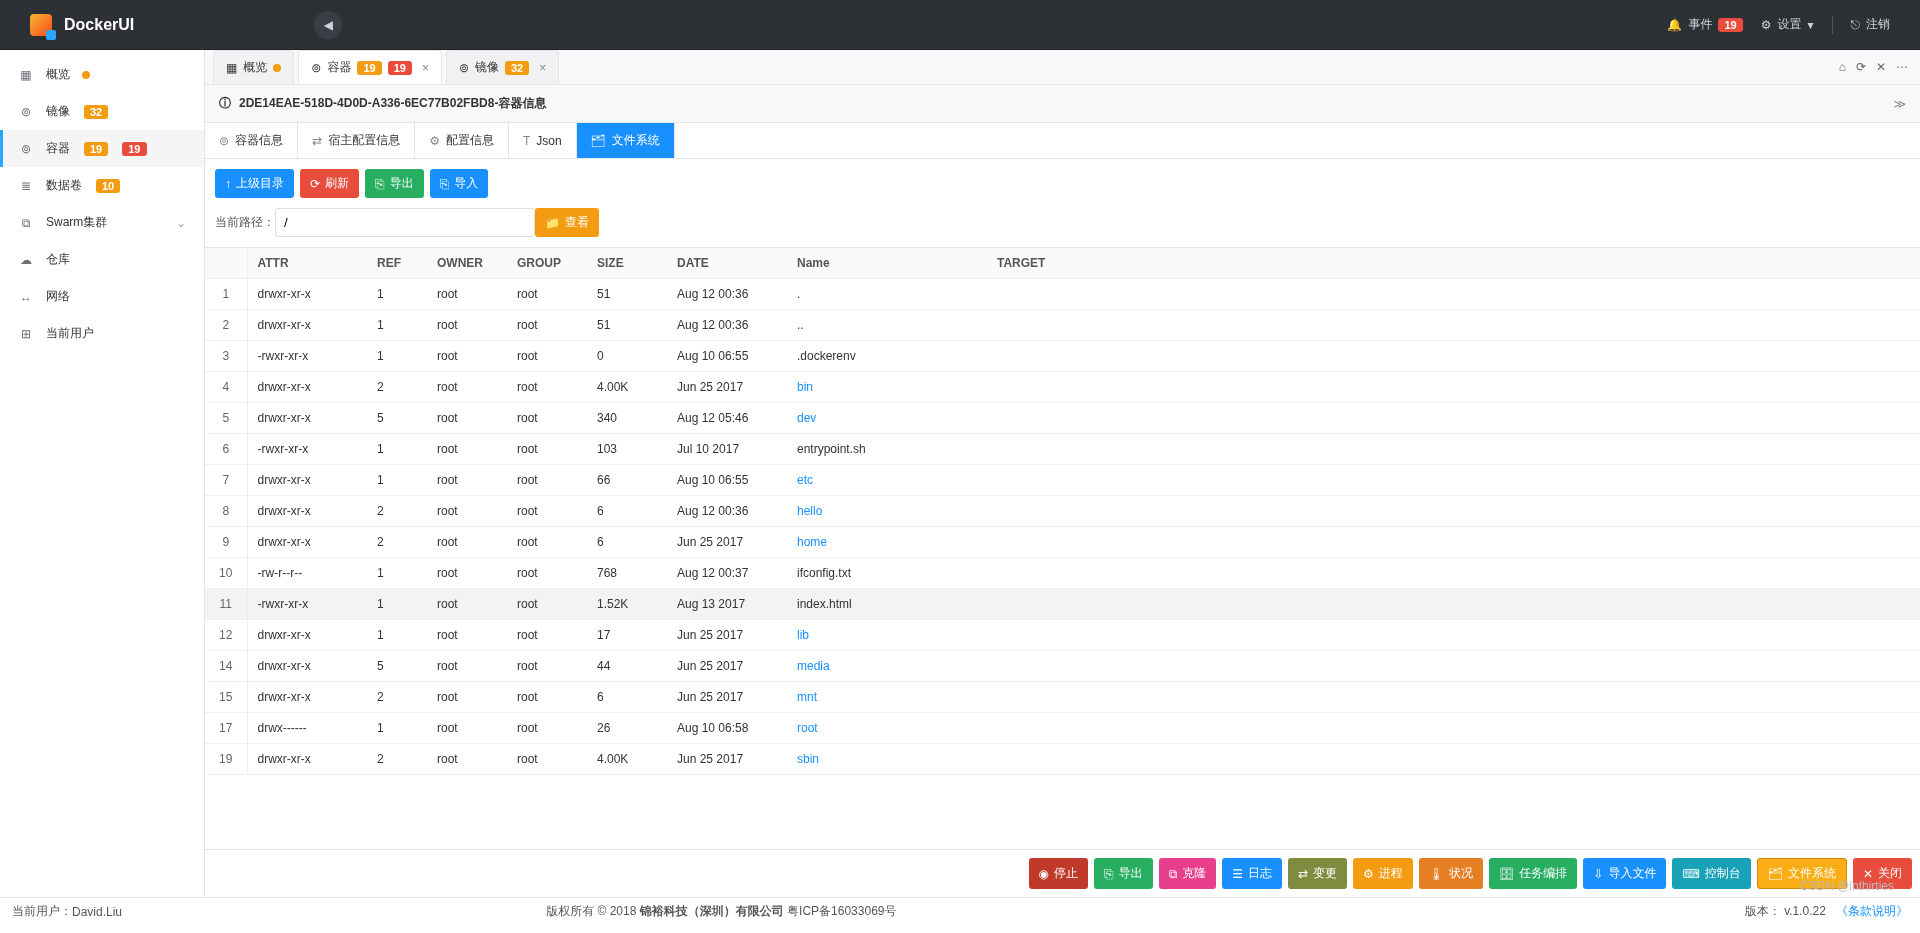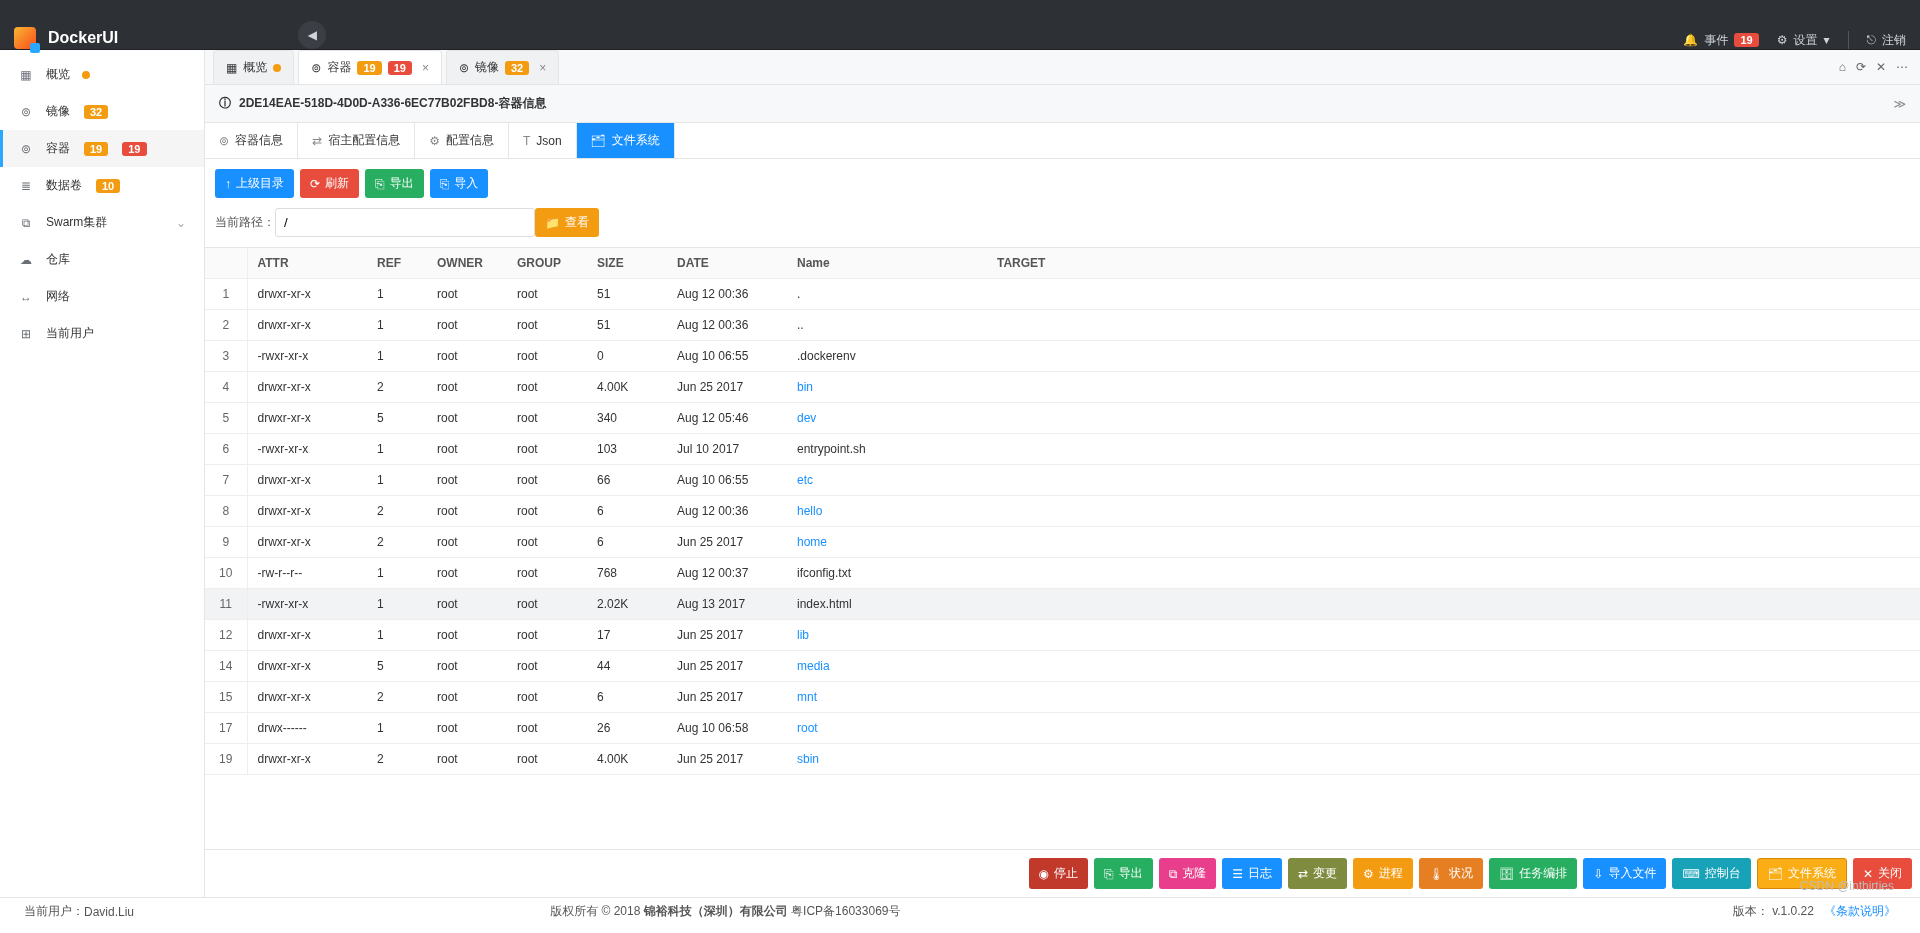--- a/index.html
+++ b/index.html
@@ -1,19 +1,19 @@
 <!DOCTYPE html>
 <html><head>
   <meta charset="utf-8">
   <style>
     * { box-sizing: border-box; margin: 0; padding: 0; }
     body { font-family: "Helvetica Neue", Arial, sans-serif; font-size: 12px; color: #333; background: #fff; overflow-x: hidden; }
 
     
-    .topbar { background: #2d3035; color: #fff; height: 50px; display: flex; align-items: flex-end; padding: 0 14px; border-bottom: 1px solid #1f2124; }
+    .topbar { background: #2d3035; color: #fff; height: 50px; display: flex; align-items: center; padding: 0 30px; border-bottom: 1px solid #1f2124; }
     .topbar .brand { display: flex; align-items: center; gap: 12px; font-weight: bold; font-size: 16px; }
     .topbar .brand .logo { width: 22px; height: 22px; border-radius: 4px; background: linear-gradient(135deg,#f7b733,#fc4a1a); display:inline-block; position:relative; }
     .topbar .brand .logo::after{content:"";position:absolute;right:-4px;bottom:-4px;width:10px;height:10px;background:#2aa7ff;border-radius:2px;}
     .topbar .circle-btn { margin-left: 180px; width: 28px; height: 28px; border-radius: 50%; background:#3b3f45; display:flex;align-items:center;justify-content:center;color:#cfd3da; cursor:pointer;}
     .topbar .right { margin-left: auto; display:flex; align-items:center; gap: 18px; color:#cfd3da; }
     .topbar .right .item{display:flex;align-items:center;gap:6px;cursor:pointer;}
     .topbar .divider{width:1px;height:18px;background:#555;}
     .badge{display:inline-block;padding:1px 6px;border-radius:3px;font-weight:bold;font-size:11px;}
     .badge-red{background:#e74c3c;color:#fff;}
     .badge-orange{background:#f39c12;color:#fff;}
@@ -72,21 +72,21 @@
     th{background:#fafafa;color:#555;font-weight:600;border-top:1px solid #e5e5e5;}
     td.idx{width:34px;text-align:center;color:#666;border-right:1px solid #eee;}
     th.idx{width:34px;text-align:center;border-right:1px solid #eee;}
     tr.highlight td{background:#f2f3f5;}
     .link{color:#1890ff;cursor:pointer;}
 
     
     .actionbar{display:flex;justify-content:flex-end;gap:6px;padding:8px;border-top:1px solid #e5e5e5;background:#fff;}
 
     
-    .statusbar{height:28px;border-top:1px solid #e5e5e5;display:flex;align-items:center;padding:0 24px;font-size:12px;color:#555;background:#fff;}
+    .statusbar{height:28px;border-top:1px solid #e5e5e5;display:flex;align-items:center;padding:0 12px;font-size:12px;color:#555;background:#fff;}
     .statusbar .center{margin:0 auto;}
     .statusbar .right{margin-left:auto;}
     .statusbar a{color:#1890ff;text-decoration:none;}
 
     .watermark{position:fixed;right:26px;bottom:40px;color:#bdbdbd;font-size:12px;pointer-events:none;}
 
     .col-attr{width:120px;}
     .col-ref{width:60px;}
     .col-owner{width:80px;}
     .col-group{width:80px;}
@@ -388,21 +388,21 @@
               <td>Aug 12 00:37</td>
               <td>ifconfig.txt</td>
               <td></td>
             </tr>
             <tr class="highlight">
               <td class="idx">11</td>
               <td>-rwxr-xr-x</td>
               <td>1</td>
               <td>root</td>
               <td>root</td>
-              <td>2.02K</td>
+              <td>1.52K</td>
               <td>Aug 13 2017</td>
               <td>index.html</td>
               <td></td>
             </tr>
             <tr>
               <td class="idx">12</td>
               <td>drwxr-xr-x</td>
               <td>1</td>
               <td>root</td>
               <td>root</td>

